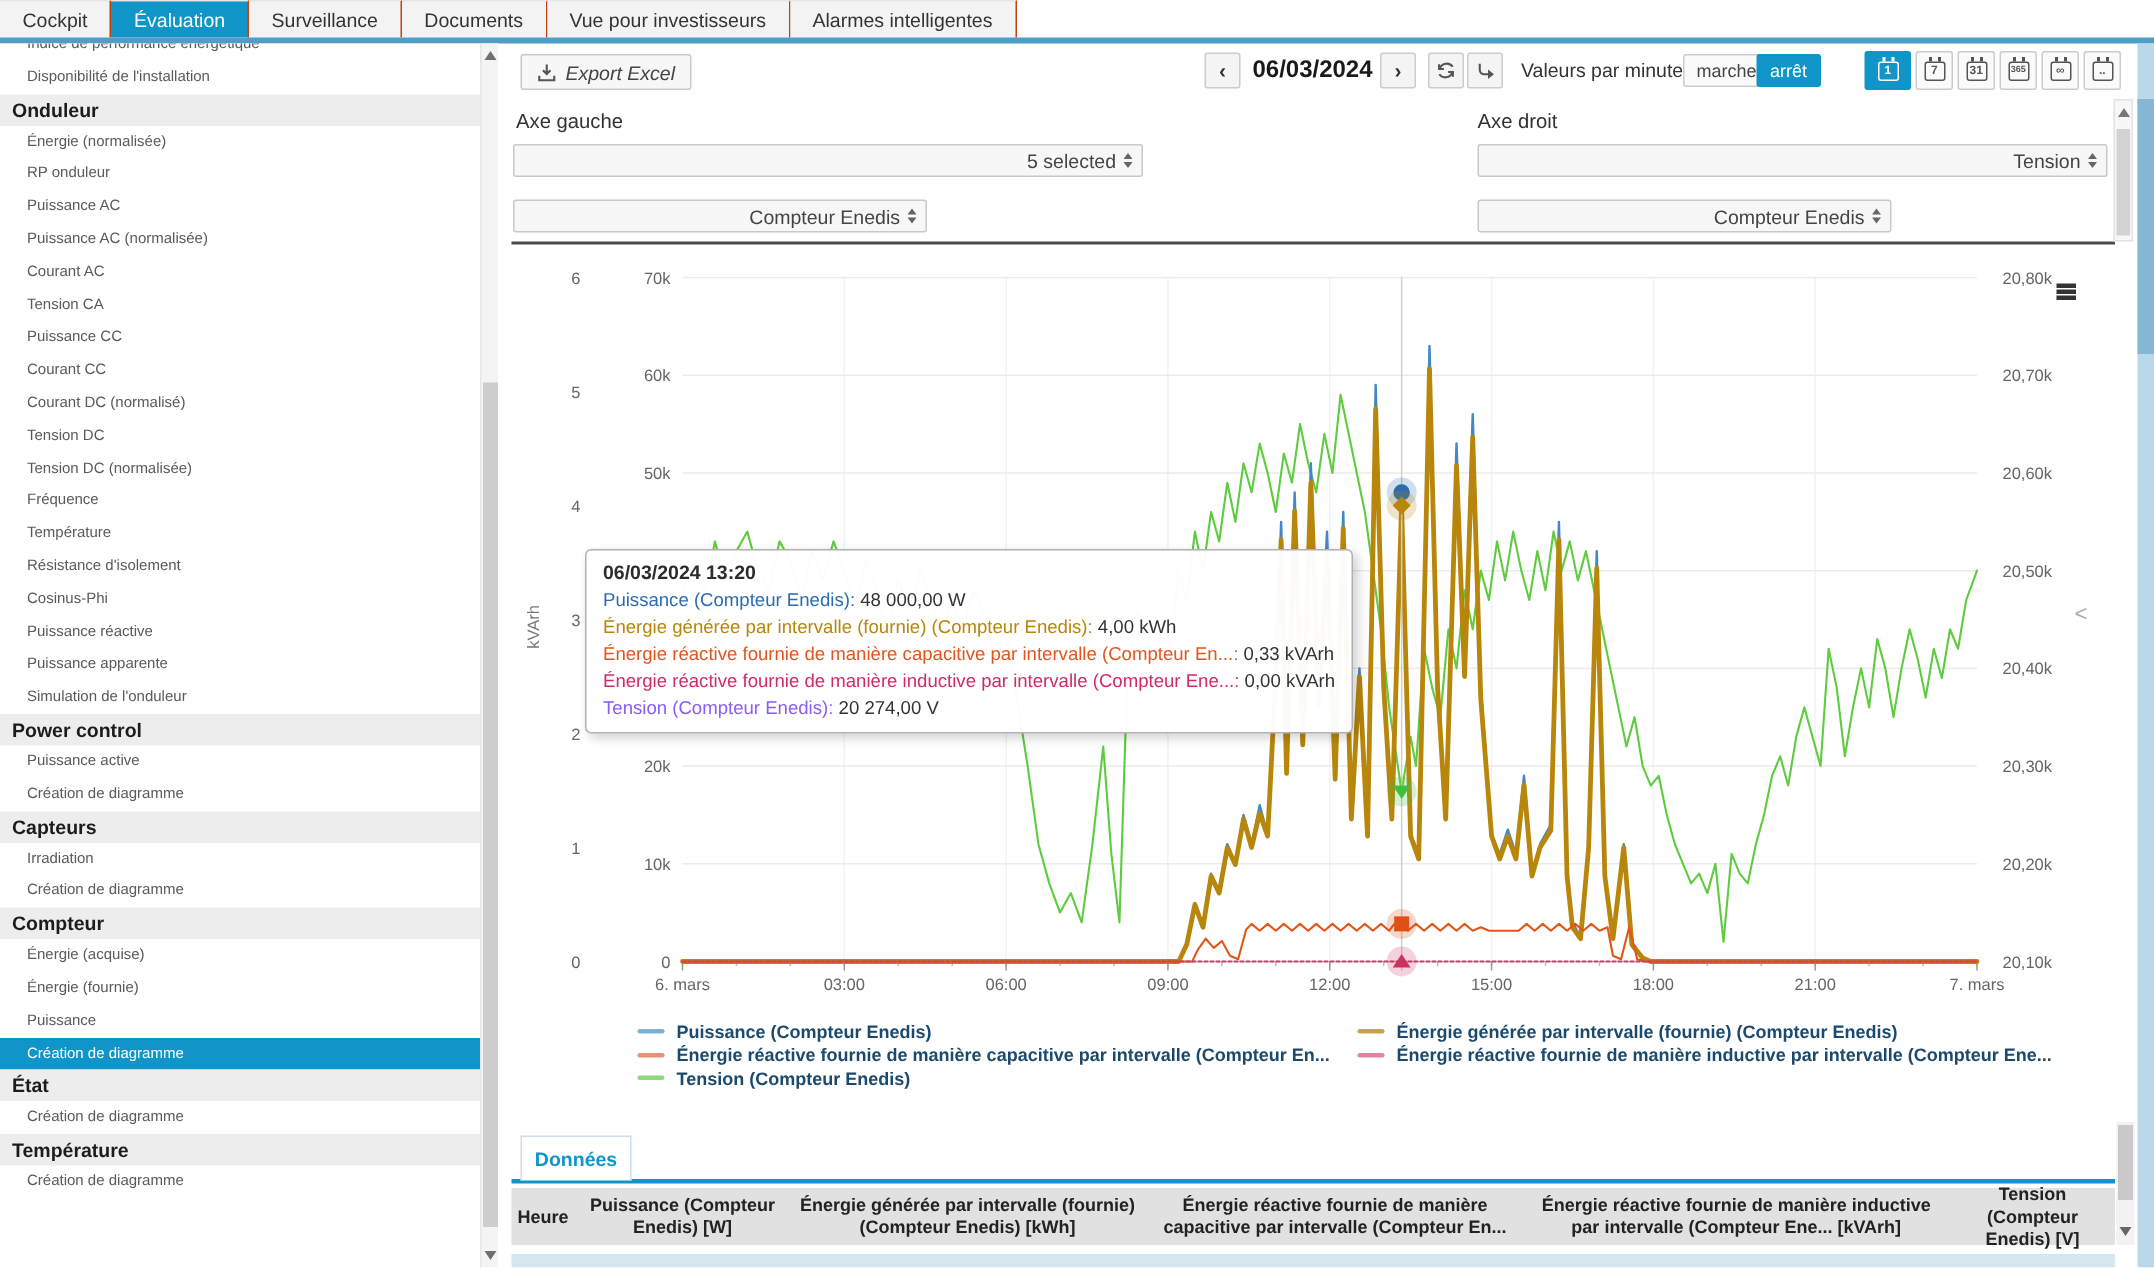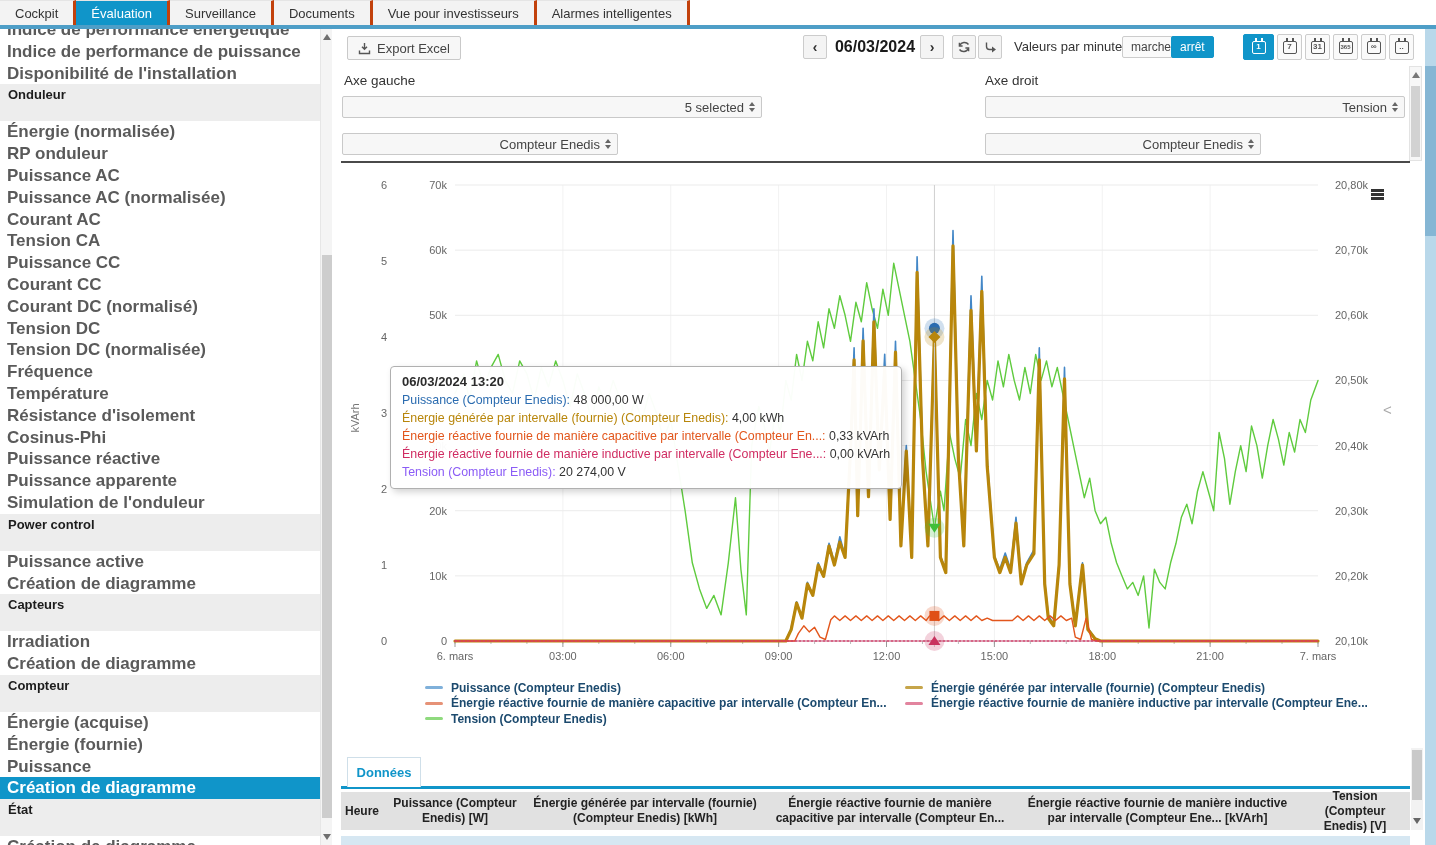--- a/index.html
+++ b/index.html
@@ -2,31 +2,31 @@
 <html><head>
 <meta charset="utf-8">
 <style>
   * { margin:0; padding:0; box-sizing:border-box; }
   body { font-family:"Liberation Sans", sans-serif; background:#fff; }
   .page { position:relative; width:1436px; height:845px; overflow:hidden; background:#fff; }
 
   
   .topnav { position:absolute; left:0; top:0; width:1436px; height:25px; display:flex; background:#fff; }
   .tab { padding:0 15px; line-height:25px; font-size:13px; color:#333; background:#f3f3f3;
-         border-right:3px solid #c2410c; border-top:1px solid #e5e5e5; cursor:pointer; white-space:nowrap; }
+         border-right:1px solid #c2410c; border-top:1px solid #e5e5e5; cursor:pointer; white-space:nowrap; }
   .tab.active { background:#1095c9; color:#fff; }
   .nav-underline { position:absolute; left:0; top:25px; width:1436px; height:4px; background:#4e9ec7; }
 
   
   .sidebar { position:absolute; left:0; top:29px; width:332px; height:816px; overflow:hidden; background:#fff; }
   .sb-list { position:absolute; left:0; top:-10px; width:320px; }
-  .sb-item { height:21.8px; line-height:21.8px; padding-left:7px; font-size:17px; color:#5a5a5a;
-             white-space:nowrap; overflow:hidden; cursor:pointer;font-weight:bold; }
+  .sb-item { height:21.8px; line-height:21.8px; padding-left:18px; font-size:10px; color:#5a5a5a;
+             white-space:nowrap; overflow:hidden; cursor:pointer; }
   .sb-item.selected { background:#1095c9; color:#fff; }
-  .sb-header { height:37px; line-height:21.8px; padding-left:8px; font-size:13px; font-weight:bold;
+  .sb-header { height:21px; line-height:21.8px; padding-left:8px; font-size:13px; font-weight:bold;
                color:#1c1c1c; background:#ededed; cursor:pointer; }
   .sb-scroll { position:absolute; left:320px; top:0; width:12px; height:816px; background:#f4f4f4; border-left:1px solid #e6e6e6; }
   .sb-thumb { position:absolute; left:1px; top:226px; width:10px; height:563px; background:#cdcdcd; }
   .arr-up, .arr-dn { position:absolute; left:2px; width:0; height:0; border-left:4px solid transparent; border-right:4px solid transparent; }
   .arr-up { top:5px; border-bottom:6px solid #6f6f6f; }
   .arr-dn { bottom:5px; border-top:6px solid #6f6f6f; }
 
   
   .btn { position:absolute; display:inline-flex; align-items:center; gap:6px; height:24px; padding:0 10px;
          background:#f7f7f7; border:1px solid #c9c9c9; border-radius:2px; font-size:13px; color:#444; cursor:pointer; }
@@ -112,21 +112,20 @@
       <div class="tab">Surveillance</div>
       <div class="tab">Documents</div>
       <div class="tab">Vue pour investisseurs</div>
       <div class="tab">Alarmes intelligentes</div>
     </div>
   <div class="nav-underline"></div>
 
   <div class="sidebar">
     <div class="sb-list">
         <div class="sb-item">Indice de performance énergétique</div>
-        <div class="sb-item">Indice de performance de puissance</div>
         <div class="sb-item">Disponibilité de l'installation</div>
         <div class="sb-header">Onduleur</div>
         <div class="sb-item">Énergie (normalisée)</div>
         <div class="sb-item">RP onduleur</div>
         <div class="sb-item">Puissance AC</div>
         <div class="sb-item">Puissance AC (normalisée)</div>
         <div class="sb-item">Courant AC</div>
         <div class="sb-item">Tension CA</div>
         <div class="sb-item">Puissance CC</div>
         <div class="sb-item">Courant CC</div>
@@ -156,21 +155,21 @@
         <div class="sb-header">Température</div>
         <div class="sb-item">Création de diagramme</div>
       </div>
     <div class="sb-scroll">
       <span class="arr-up"></span>
       <span class="sb-thumb"></span>
       <span class="arr-dn"></span>
     </div>
   </div>
 
-  <button class="btn" style="left:347px;top:36px;">
+  <button class="btn" style="left:347px;top:36px;font-style:italic;">
     <svg width="13" height="13" viewBox="0 0 13 13">
       <path d="M6.5 1v6 M4 4.8 L6.5 7.3 L9 4.8" fill="none" stroke="#555" stroke-width="1.4"></path>
       <path d="M1.5 8.5v3h10v-3" fill="none" stroke="#555" stroke-width="1.4"></path>
     </svg>
     <span>Export Excel</span>
   </button>
 
   <button class="icon-btn" style="left:803px;top:35px;font-weight:bold;">‹</button>
   <div class="date-label">06/03/2024</div>
   <button class="icon-btn" style="left:920px;top:35px;font-weight:bold;">›</button>

